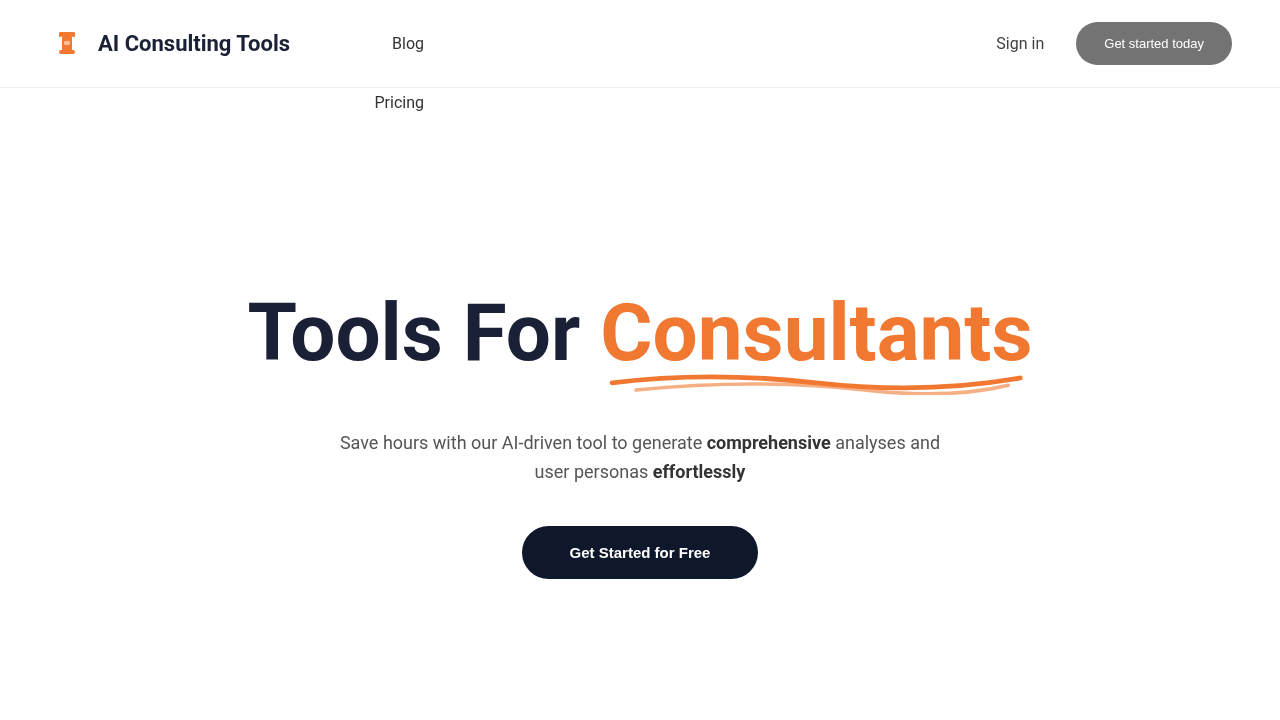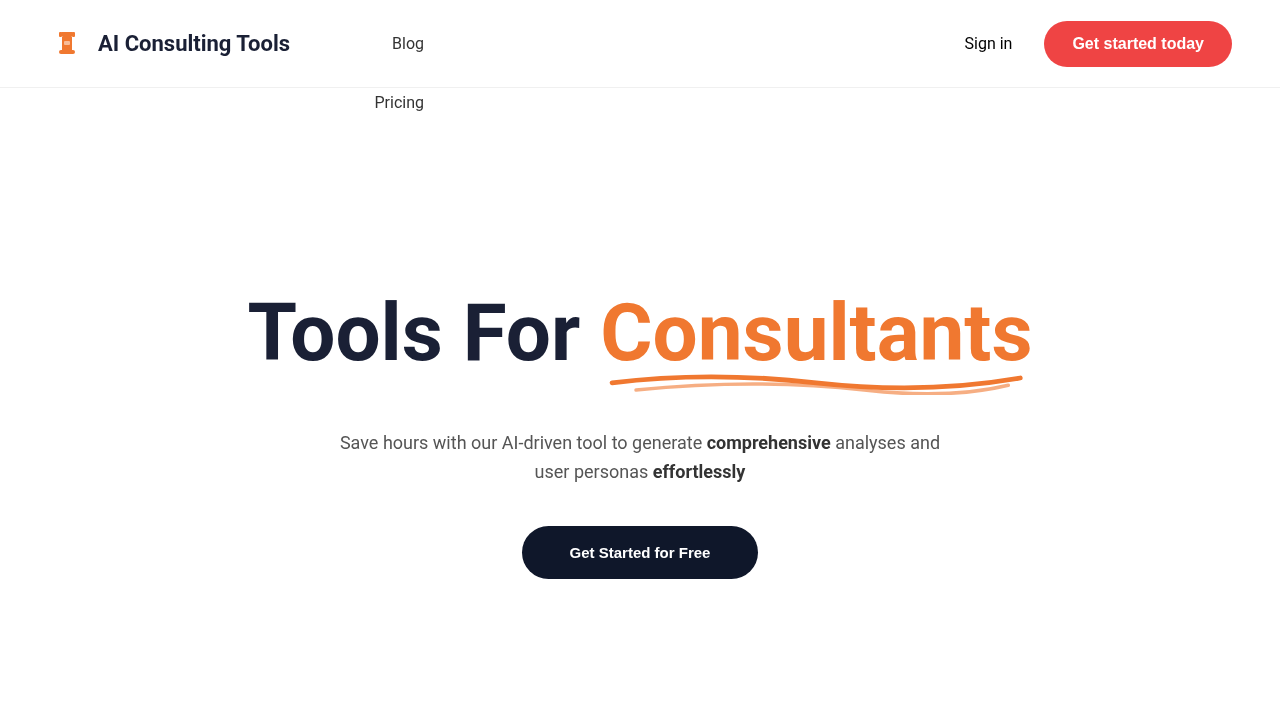--- a/index.html
+++ b/index.html
@@ -68,33 +68,33 @@
     }
 
     .nav-right {
       display: flex;
       align-items: center;
       gap: 32px;
     }
 
     .sign-in-link {
       font-size: 16px;
-      color: #000000;
+      color: #404040;
       text-decoration: none;
       font-weight: 400;
     }
 
     .cta-button-nav {
-      background: #ef4444;
+      background: #737373;
       color: #ffffff;
       border: none;
       border-radius: 50px;
       padding: 14px 28px;
-      font-size: 16px;
-      font-weight: 700;
+      font-size: 13px;
+      font-weight: 400;
       cursor: pointer;
       white-space: nowrap;
     }
 
     
     .hero {
       display: flex;
       flex-direction: column;
       align-items: center;
       justify-content: center;

